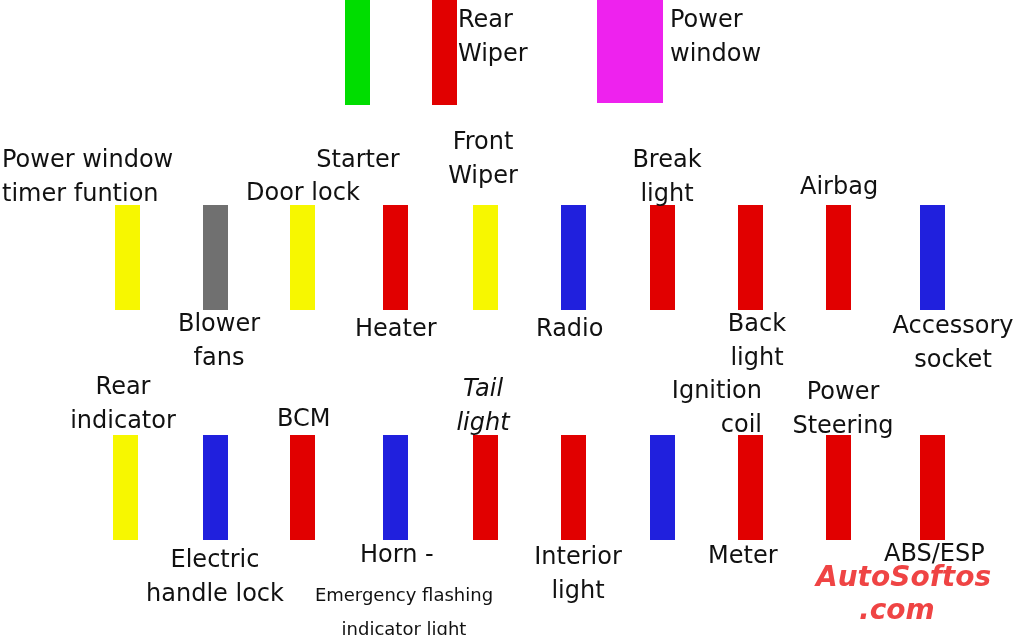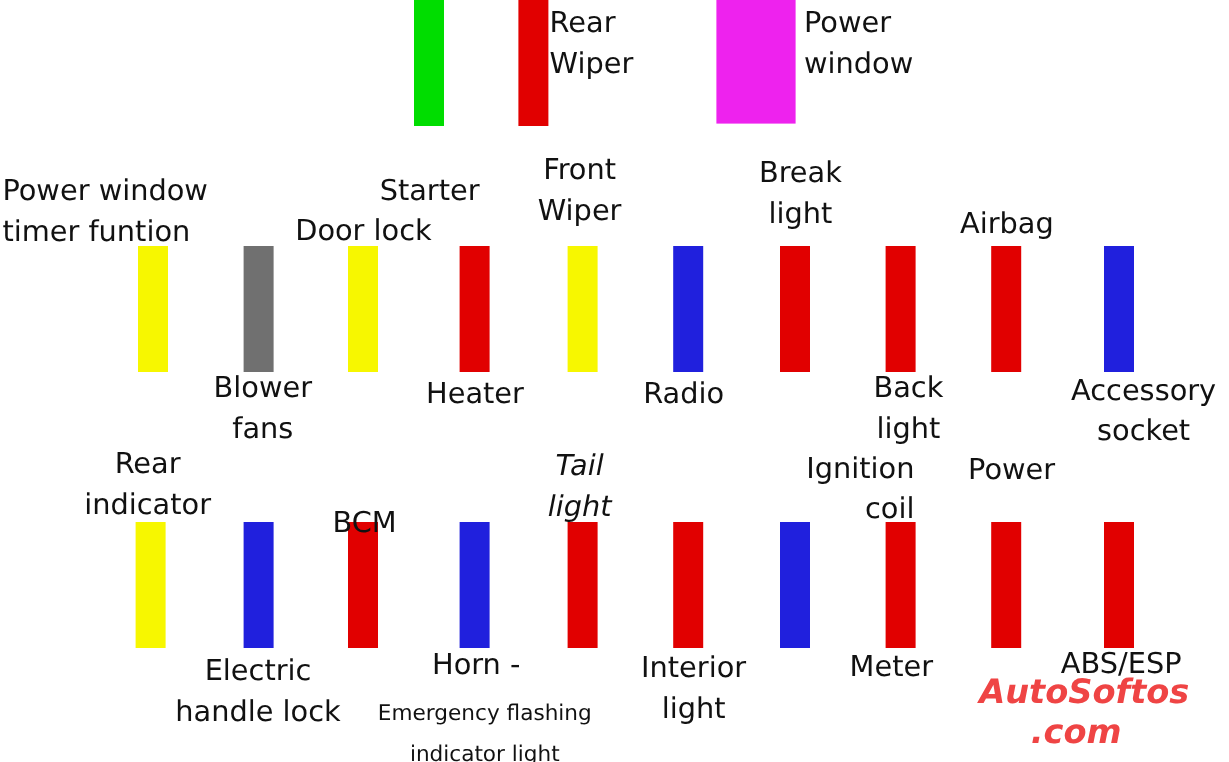--- a/index.html
+++ b/index.html
@@ -85,21 +85,21 @@
       <div>Power window</div>
       <div>timer funtion</div>
     </div>
     <div class="label" style="left: 246px; top: 175px;">
       <div>Door lock</div>
     </div>
     <div class="label" style="left: 403px; width: 160px; text-align: center; top: 124px;">
       <div>Front</div>
       <div>Wiper</div>
     </div>
-    <div class="label" style="left: 587px; width: 160px; text-align: center; top: 127px;">
+    <div class="label" style="left: 587px; width: 160px; text-align: center; top: 142px;">
       <div>Break</div>
       <div>light</div>
     </div>
     <div class="label" style="left: 800px; top: 169px;">
       <div>Airbag</div>
     </div>
     <div class="label" style="left: 355px; top: 311px;">
       <div>Heater</div>
     </div>
     <div class="label" style="left: 139px; width: 160px; text-align: center; top: 306px;">
@@ -114,33 +114,34 @@
       <div>light</div>
     </div>
     <div class="label" style="left: 873px; width: 160px; text-align: center; top: 308px;">
       <div>Accessory</div>
       <div>socket</div>
     </div>
     <div class="label" style="left: 38px; width: 170px; text-align: center; top: 369px;">
       <div>Rear</div>
       <div>indicator</div>
     </div>
-    <div class="label" style="left: 277px; top: 401px; margin-top: 17px;">
+    <div class="label" style="left: 277px; top: 401px;">
       <div>BCM</div>
     </div>
     <div class="label" style="left: 403px; width: 160px; text-align: center; top: 371px; font-style: italic;">
       <div>Tail</div>
       <div>light</div>
     </div>
     <div class="label" style="left: 602px; width: 160px; text-align: right; top: 373px;">
       <div>Ignition</div>
       <div>coil</div>
     </div>
     <div class="label" style="left: 758px; width: 170px; text-align: center; top: 374px;">
       <div>Power</div>
+      <div>Steering</div>
     </div>
     <div class="label" style="left: 115px; width: 200px; text-align: center; top: 542px;">
       <div>Electric</div>
       <div>handle lock</div>
     </div>
     <div class="label" style="left: 360px; top: 537px;">
       <div>Horn -</div>
     </div>
     <div class="label" style="left: 289px; width: 230px; text-align: center; top: 578px; font-size: 18px;">
       <div>Emergency flashing</div>

